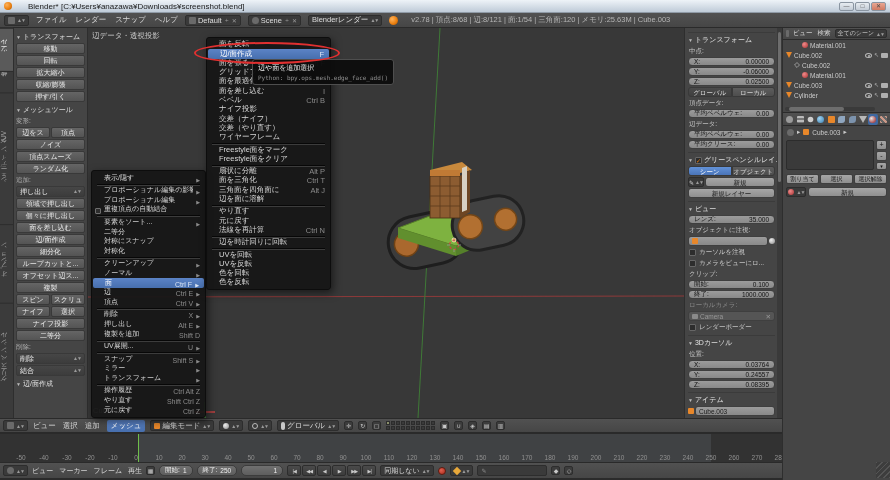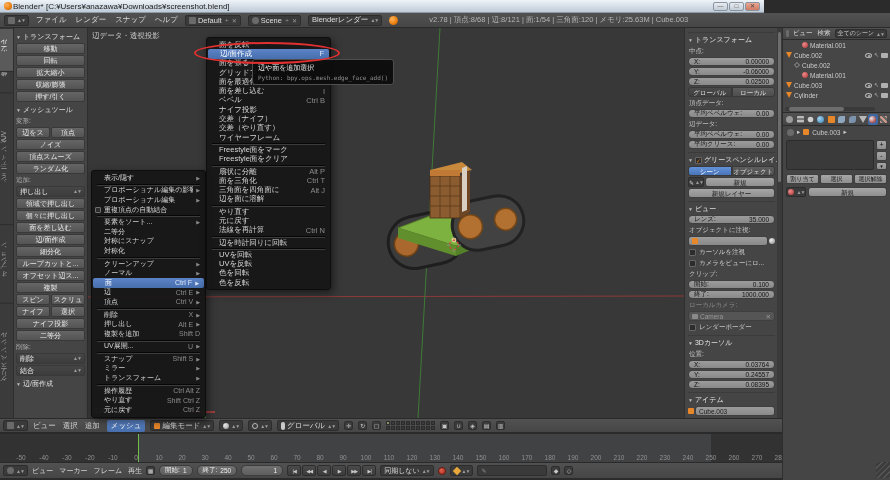--- a/index.html
+++ b/index.html
@@ -1,33 +1,33 @@
 <!DOCTYPE html>
 <html><head>
 <meta charset="utf-8">
 <style>
   *{margin:0;padding:0;box-sizing:border-box}
   html,body{width:890px;height:480px;overflow:hidden}
   body{position:relative;font-family:"Liberation Sans",sans-serif;background:#2b2b2b;-webkit-font-smoothing:antialiased}
 
   
-  #titlebar{position:absolute;left:0;top:0;width:764px;height:13px;background:linear-gradient(#eef3f8,#bfcbd8);display:flex;align-items:center;gap:1px;padding:0 4px;font-size:8px;color:#1b1b1b;border-bottom:1px solid #8f9aa6}
+  #titlebar{position:absolute;left:0;top:0;width:890px;height:13px;background:linear-gradient(#eef3f8,#bfcbd8);display:flex;align-items:center;gap:16px;padding:0 4px;font-size:8px;color:#1b1b1b;border-bottom:1px solid #8f9aa6}
   .blogo{width:8px;height:8px;border-radius:50%;background:radial-gradient(circle at 35% 35%,#ffb25a,#e87d0d 60%,#9e4f00)}
   #winbtns{margin-left:auto;display:flex;gap:1px}
   .wbtn{width:15px;height:9px;background:linear-gradient(#e7ecf1,#c3ccd6);border:1px solid #8a95a1;border-radius:2px;font-size:6px;line-height:7px;text-align:center;color:#444}
   .wbtn.close{background:linear-gradient(#e9a793,#cf7a62)}
 
   
   #infoheader{position:absolute;left:0;top:13px;width:890px;height:15px;background:linear-gradient(#515151,#464646);border-bottom:1px solid #2a2a2a;display:flex;align-items:center;gap:7px;padding:0 4px;font-size:7.5px;color:#d9d9d9;white-space:nowrap}
   .hmenu{cursor:default}
   .hfield{display:flex;align-items:center;gap:2px;background:#3a3a3a;border:1px solid #2d2d2d;border-radius:2px;height:11px;padding:0 3px;color:#ddd}
   .hfield .mini{color:#9a9a9a;font-size:6px}
   .microicon{width:7px;height:7px;background:#6a6a6a;border-radius:1px;display:inline-block}
   .ud{color:#9a9a9a;font-size:5px;letter-spacing:-1px}
-  #stats{color:#b4b4b4;margin-left:24px}
+  #stats{color:#b4b4b4;margin-left:6px}
 
   
   #tstabs{position:absolute;left:0;top:28px;width:14px;height:390px;background:#3b3b3b;border-right:1px solid #2e2e2e;display:flex;flex-direction:column}
   .tstab{writing-mode:vertical-rl;transform:rotate(180deg);font-size:6.5px;color:#a2a2a2;text-align:center;border-bottom:1px solid #2e2e2e;padding:3px 0;flex:0 0 auto;overflow:hidden}
   .tstab.active{background:#5a5a5a;color:#f0f0f0}
 
   
   #toolshelf{position:absolute;left:14px;top:28px;width:74px;height:390px;background:#454545;border-right:1px solid #2e2e2e;padding:1px 2px;overflow:hidden}
   .tspanel{font-size:7px;color:#e0e0e0;margin:3px 0 1px;white-space:nowrap}
   .tspanel .tri{color:#bbb;font-size:5px;margin-right:2px}
@@ -40,21 +40,21 @@
 
   
   #viewport{position:absolute;left:88px;top:28px;width:596px;height:390px;background:#383838;overflow:hidden}
   #vp-mode{position:absolute;left:92px;top:31px;font-size:7.5px;color:#c7c7c7;z-index:5}
   #vp-objname{position:absolute;left:93px;top:406px;font-size:7.5px;color:#9d9d9d;z-index:5}
 
   
   .menu{position:absolute;background:rgba(21,21,21,.93);border:1px solid #0d0d0d;border-radius:3px;padding:2px 0;z-index:30;box-shadow:2px 3px 8px rgba(0,0,0,.55)}
   #mesh-menu{left:91px;top:170px;width:115px}
   #face-menu{left:206px;top:37px;width:125px}
-  .mi{display:flex;align-items:center;padding:0 5px 0 12px;color:#d8d8d8;white-space:nowrap}
+  .mi{display:flex;align-items:flex-end;padding:0 5px 0 12px;color:#d8d8d8;white-space:nowrap}
   #mesh-menu .mi{height:9.6px;font-size:7px}
   #face-menu .mi{height:9.3px;font-size:7.5px}
   .mi .lbl{flex:1;overflow:hidden}
   .mi .sc{color:#8b8b8b;margin-left:5px}
   .mi .arr{color:#8b8b8b;font-size:5px;margin-left:3px}
   .mi.hl{background:linear-gradient(#5b83c6,#476fae);color:#fff;border-radius:2px;margin:0 1px}
   .mi.hl .sc,.mi.hl .arr{color:#dce6f5}
   .mi .chk{width:6px;height:6px;border:1px solid #6f6f6f;background:#2d2d2d;border-radius:1px;margin:0 3px 0 -9px;flex:0 0 auto}
   .msep{height:3px;position:relative}
   .msep::after{content:"";position:absolute;left:5px;right:5px;top:1px;border-top:1px solid #070707;border-bottom:1px solid #3c3c3c}

